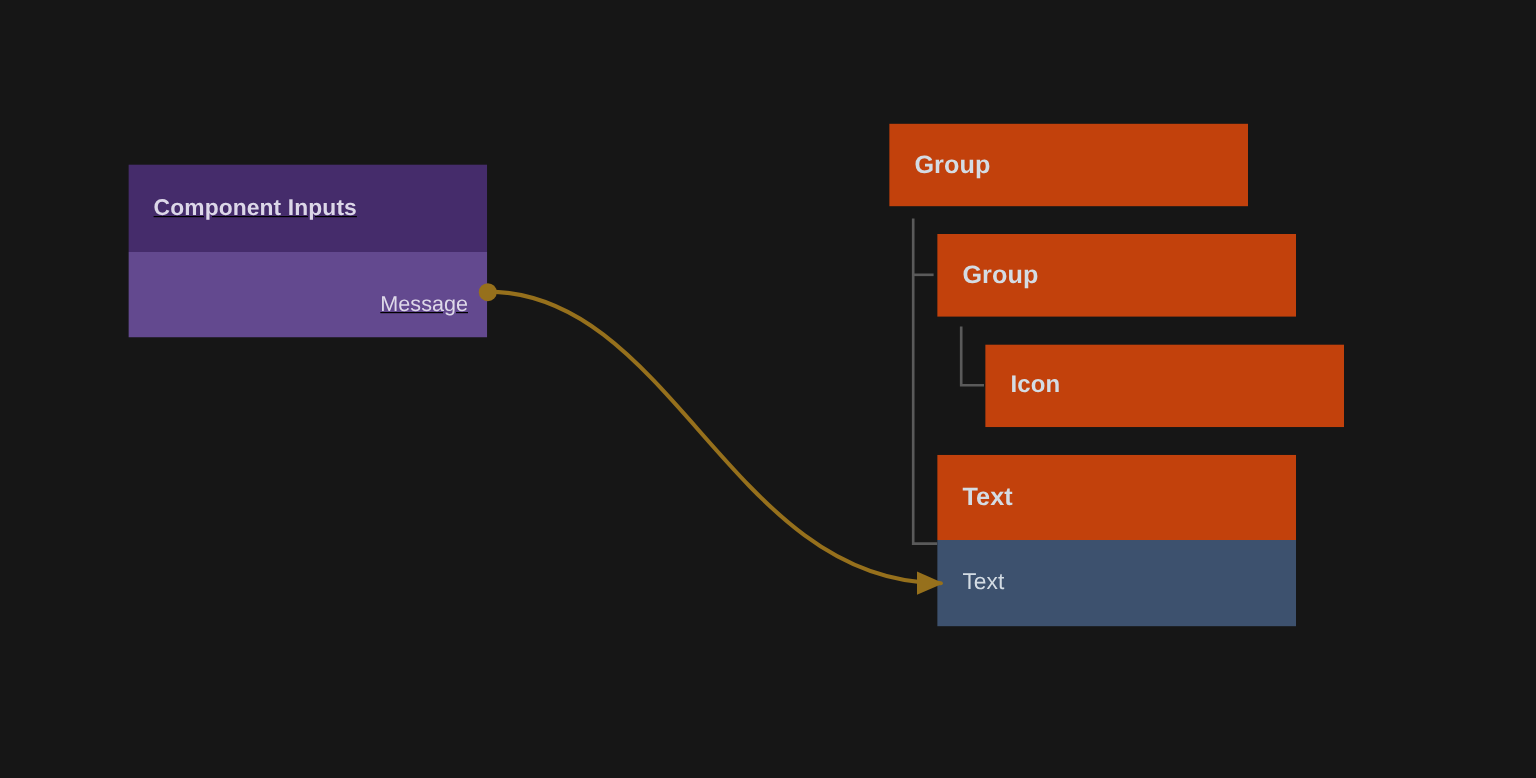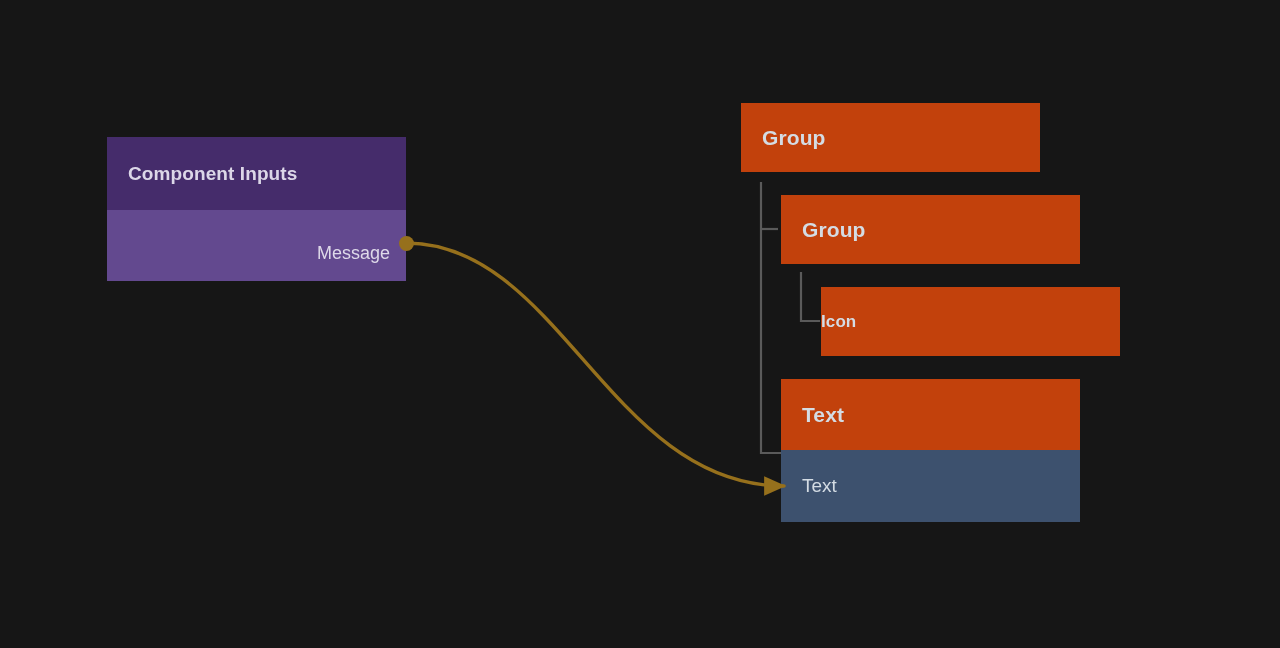--- a/index.html
+++ b/index.html
@@ -39,20 +39,21 @@
     font-weight: normal;
     white-space: nowrap;
   }
 
   
   .node-purple {
     left: 107px;
     top: 137px;
     width: 299px;
     height: 144px;
+    text-decoration: underline;
   }
   .node-purple .node-header {
     height: 73px;
     background: #452c6b;
     color: #dcd7e8;
     font-size: 19px;
     padding: 0 0 0 21px;
   }
   .node-purple .node-row {
     height: 87px;
@@ -74,21 +75,21 @@
     color: #d4dce4;
   }
 
   .node-group-1 { left: 741px; top: 103px; width: 299px; height: 69px; }
   .node-group-1 .node-header { height: 69px; font-size: 21px; padding-left: 21px; }
 
   .node-group-2 { left: 781px; top: 195px; width: 299px; height: 69px; }
   .node-group-2 .node-header { height: 69px; font-size: 21px; padding-left: 21px; }
 
   .node-icon { left: 821px; top: 287px; width: 299px; height: 69px; }
-  .node-icon .node-header { height: 69px; font-size: 17px; }
+  .node-icon .node-header { height: 69px; font-size: 20px; padding-left: 21px; }
 
   .node-text { left: 781px; top: 379px; width: 299px; height: 143px; }
   .node-text .node-header { height: 71px; font-size: 21px; padding-left: 21px; }
   .node-text .node-row   { height: 72px; font-size: 19px; padding-left: 21px; }
 
   
   .connectors {
     position: absolute;
     left: 0; top: 0;
     width: 1280px; height: 648px;

